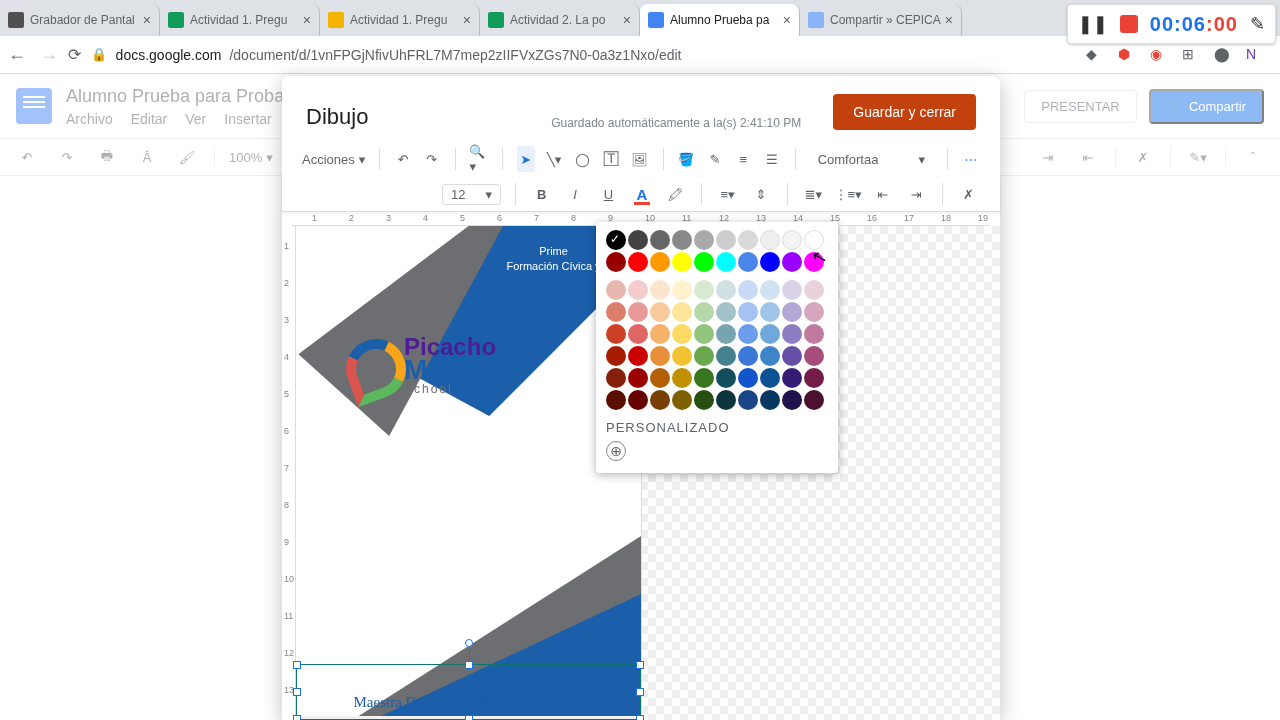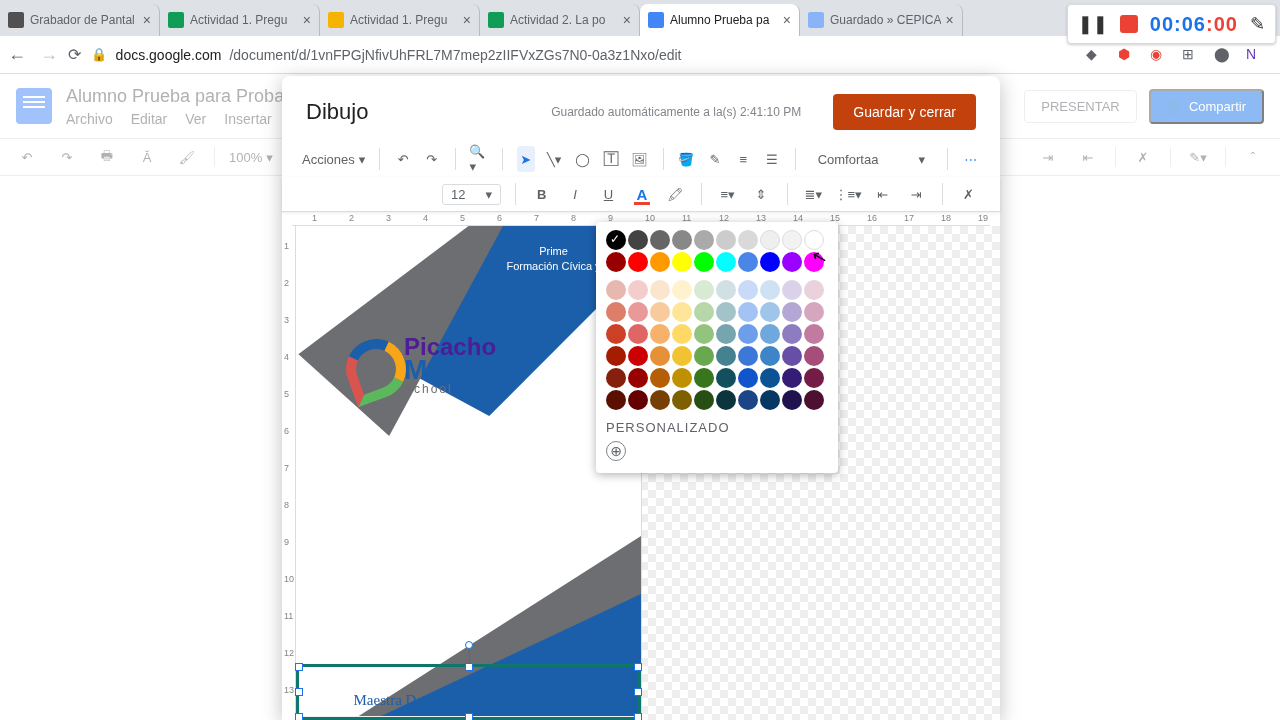--- a/index.html
+++ b/index.html
@@ -41,21 +41,21 @@
 .btn-share { padding: 8px 16px; background: #1a73e8; color: #fff; border-radius: 4px; font-size: 13px; display:flex; align-items:center; gap:6px;}
 .menu-row { display: flex; gap: 18px; padding: 0 70px 6px; font-size: 14px; color: #5f6368;}
 .docs-toolbar { height: 38px; border-top: 1px solid #dadce0; border-bottom: 1px solid #dadce0; display: flex; align-items: center; padding: 0 14px; gap: 14px; font-size: 13px; color: #5f6368;}
 .tb-sep { width:1px; height:20px; background:#dadce0;}
 
 
 .dim { position: absolute; top: 74px; left: 0; right: 0; bottom: 0; background: rgba(255,255,255,0.5); z-index: 5;}
 
 
 .modal { position: absolute; top: 76px; left: 282px; width: 718px; bottom: 0; background: #fff; border-radius: 8px 8px 0 0; box-shadow: 0 4px 20px rgba(0,0,0,0.25); z-index: 10; display:flex; flex-direction:column;}
-.modal-hdr { display: flex; align-items: center; padding: 18px 24px 12px; gap: 20px;}
+.modal-hdr { display: flex; align-items: flex-end; padding: 18px 24px 12px; gap: 20px;}
 .modal-title { font-size: 22px; color: #202124;}
 .autosave { font-size: 12px; color: #80868b; margin-left: auto; margin-right: 12px;}
 .btn-save { background: #c2410c; color: #fff; padding: 10px 20px; border-radius: 4px; font-size: 14px; border:none;}
 
 .draw-tb1 { display: flex; align-items: center; padding: 4px 20px; gap: 10px; color:#5f6368; font-size:13px; border-bottom:1px solid transparent;}
 .draw-tb1 .sep, .draw-tb2 .sep { width:1px; height:22px; background:#dadce0; margin: 0 4px;}
 .tb-btn { width: 26px; height: 26px; display:flex; align-items:center; justify-content:center; border-radius:3px; cursor:pointer;}
 .tb-label { display:flex; align-items:center; gap:4px; cursor:pointer;}
 .font-sel { display:flex; align-items:center; gap: 40px; padding: 0 8px; cursor:pointer;}
 
@@ -84,21 +84,21 @@
 .logo-mark::before {content:''; position:absolute; width:40px; height:40px; border: 10px solid; border-color: #1b5faa #f9a51a #5cb85c #d9534f; border-radius: 50% 50% 50% 0; transform: rotate(-20deg); top:0; left:5px;}
 .logo-text { font-family: Arial; }
 .logo-text .l1 { font-size:24px; color:#4c1d95; font-weight:bold; line-height:0.9;}
 .logo-text .l2 { font-size:28px; color:#1b5faa; font-weight:bold; line-height:0.9;}
 .logo-text .l3 { font-size:12px; color:#6d6e71; letter-spacing:2px;}
 
 .shape-grey-bot { position:absolute; bottom:0; left:0; width:345px; height:220px; background:#6d6e71; clip-path: polygon(0 100%, 100% 0, 100% 100%);}
 .shape-blue-bot { position:absolute; bottom:0; left:0; width:345px; height:180px; background:#1b5faa; clip-path: polygon(0 100%, 100% 10%, 100% 100%);}
 .shape-white-bot { position:absolute; bottom:0; left:0; width:345px; height:40px; background:#f1f1f1;}
 
-.text-box-sel { position:absolute; bottom:36px; left:0; width:345px; height:56px; border:3px solid #0f766e;}
+.text-box-sel { position:absolute; bottom:36px; left:0; width:345px; height:56px; border:1px solid #0f766e;}
 .text-box-sel .handle { position:absolute; width:8px; height:8px; background:#fff; border:1px solid #1a73e8;}
 .text-box-sel .h-tl{top:-4px;left:-4px;} .text-box-sel .h-tr{top:-4px;right:-4px;}
 .text-box-sel .h-bl{bottom:-4px;left:-4px;} .text-box-sel .h-br{bottom:-4px;right:-4px;}
 .text-box-sel .h-tm{top:-4px;left:calc(50% - 4px);} .text-box-sel .h-bm{bottom:-4px;left:calc(50% - 4px);}
 .text-box-sel .h-ml{top:calc(50% - 4px);left:-4px;} .text-box-sel .h-mr{top:calc(50% - 4px);right:-4px;}
 .text-box-sel .rot { position:absolute; top:-26px; left:calc(50% - 4px); width:8px;height:8px; background:#fff; border:1px solid #1a73e8; border-radius:50%;}
 .text-box-sel .rot::after{content:'';position:absolute;top:8px;left:3px;width:1px;height:14px;background:#1a73e8;}
 .teacher-text { position:absolute; bottom:8px; width:100%; text-align:center; font-size:15px; color:#1b5faa; font-family: 'Comic Sans MS', cursive;}
 
 
@@ -136,21 +136,21 @@
       <span class="title">Actividad 2. La po</span>
       <span class="close">×</span>
     </div>
     <div class="tab active">
       <span class="favicon" style="background:#4285f4"></span>
       <span class="title">Alumno Prueba pa</span>
       <span class="close">×</span>
     </div>
     <div class="tab">
       <span class="favicon" style="background:#8ab4f8"></span>
-      <span class="title">Guardado » CEPICA</span>
+      <span class="title">Compartir » CEPICA</span>
       <span class="close">×</span>
     </div>
   </div>
 
 <div class="recorder">
   <span class="rec-pause">❚❚</span>
   <span class="rec-stop"></span>
   <span class="rec-time">
     <span style="color:#1a73e8">00</span><span style="color:#1a73e8">:</span><span style="color:#1a73e8">06</span><span style="color:#ea4335">:</span><span style="color:#ea4335">00</span>
   </span>

